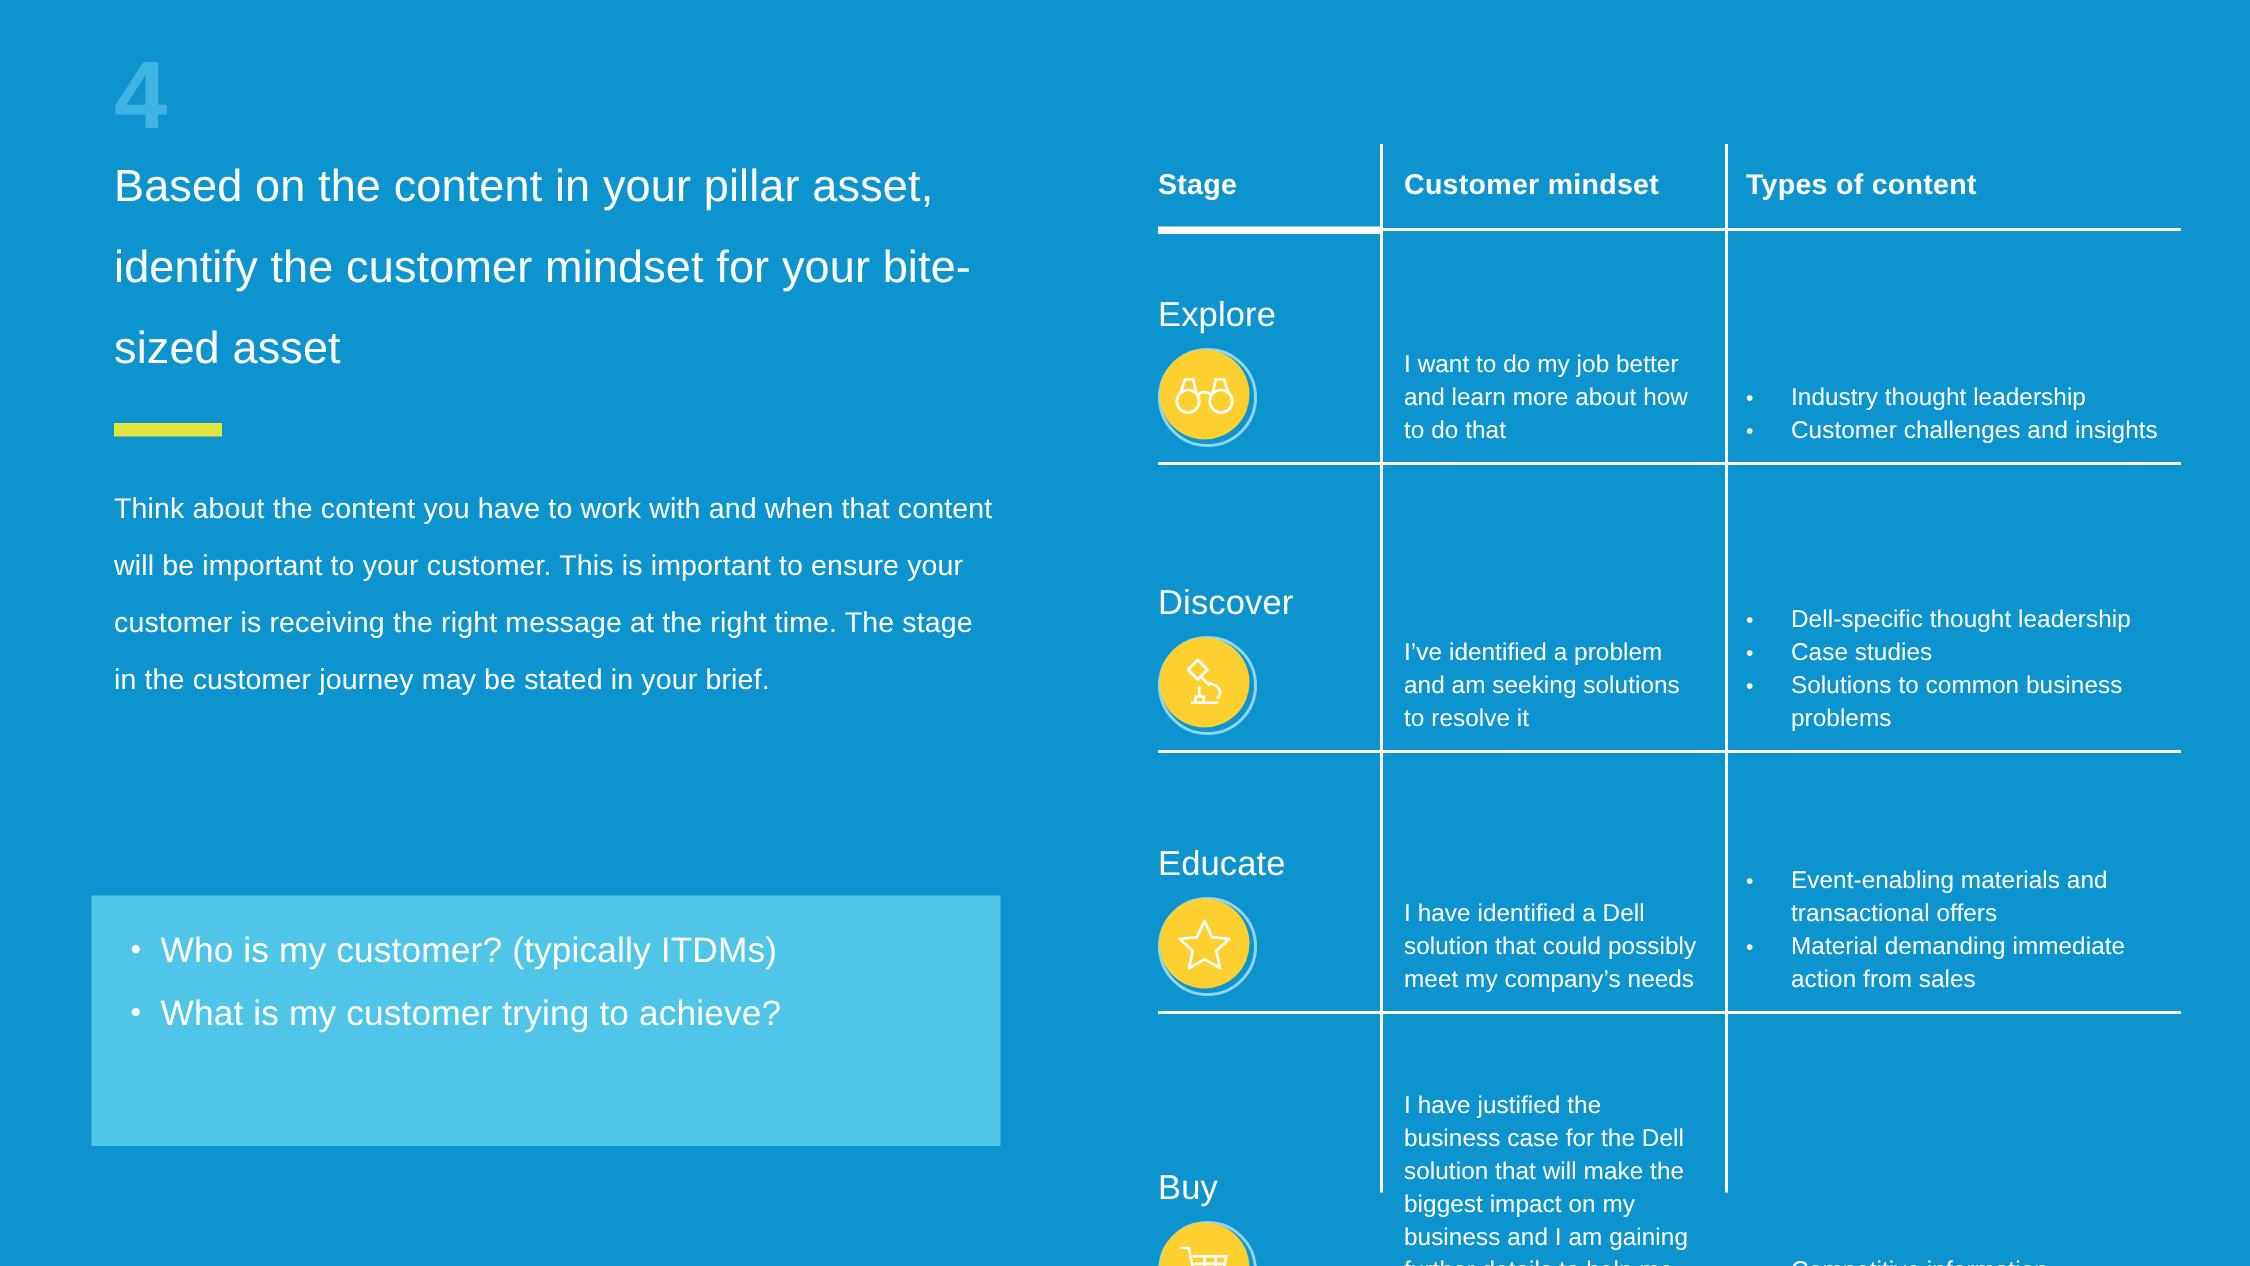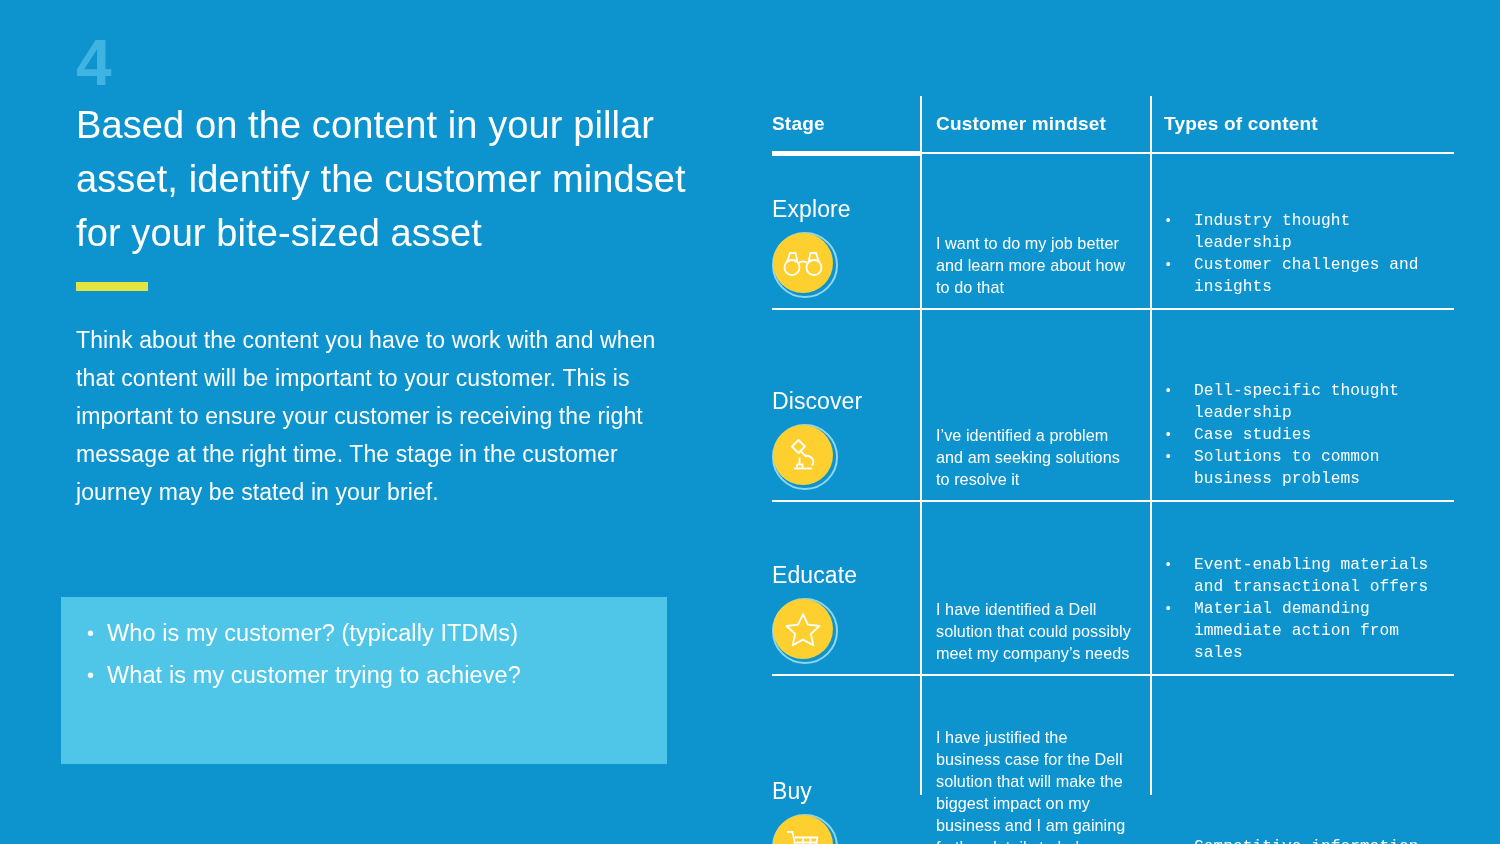--- a/index.html
+++ b/index.html
@@ -30,37 +30,37 @@
   }
   .step-number {
     font-size: 64px;
     font-weight: bold;
     line-height: 62px;
     color: #3fb4e3;
     letter-spacing: -1px;
     margin: 0 0 4px 0;
   }
   .headline {
-    font-size: 38px;
+    font-size: 30px;
     font-weight: normal;
     line-height: 54px;
     color: #ffffff;
     margin: 0;
     width: 640px;
     letter-spacing: 0.1px;
   }
   .accent-bar {
     width: 72px;
     height: 9px;
     background: #e3e53f;
     margin-top: 22px;
   }
   .body-copy {
     margin-top: 30px;
-    font-size: 23px;
+    font-size: 19px;
     line-height: 38px;
     color: #ffffff;
     width: 590px;
     letter-spacing: 0.1px;
   }
 
   
   .callout {
     position: absolute;
     left: 61px;
@@ -160,21 +160,20 @@
     margin: 0;
     padding: 0;
   }
   .content-list li {
     position: relative;
     color: #ffffff;
     font-size: 16.2px;
     line-height: 22px;
     padding-left: 30px;
     letter-spacing: 0.05px;
-    font-family: Liberation Mono, monospace;
   }
   .content-list li::before {
     content: "\2022";
     position: absolute;
     left: 0;
     top: 0;
     font-size: 14px;
     line-height: 22px;
     color: #ffffff;
   }

